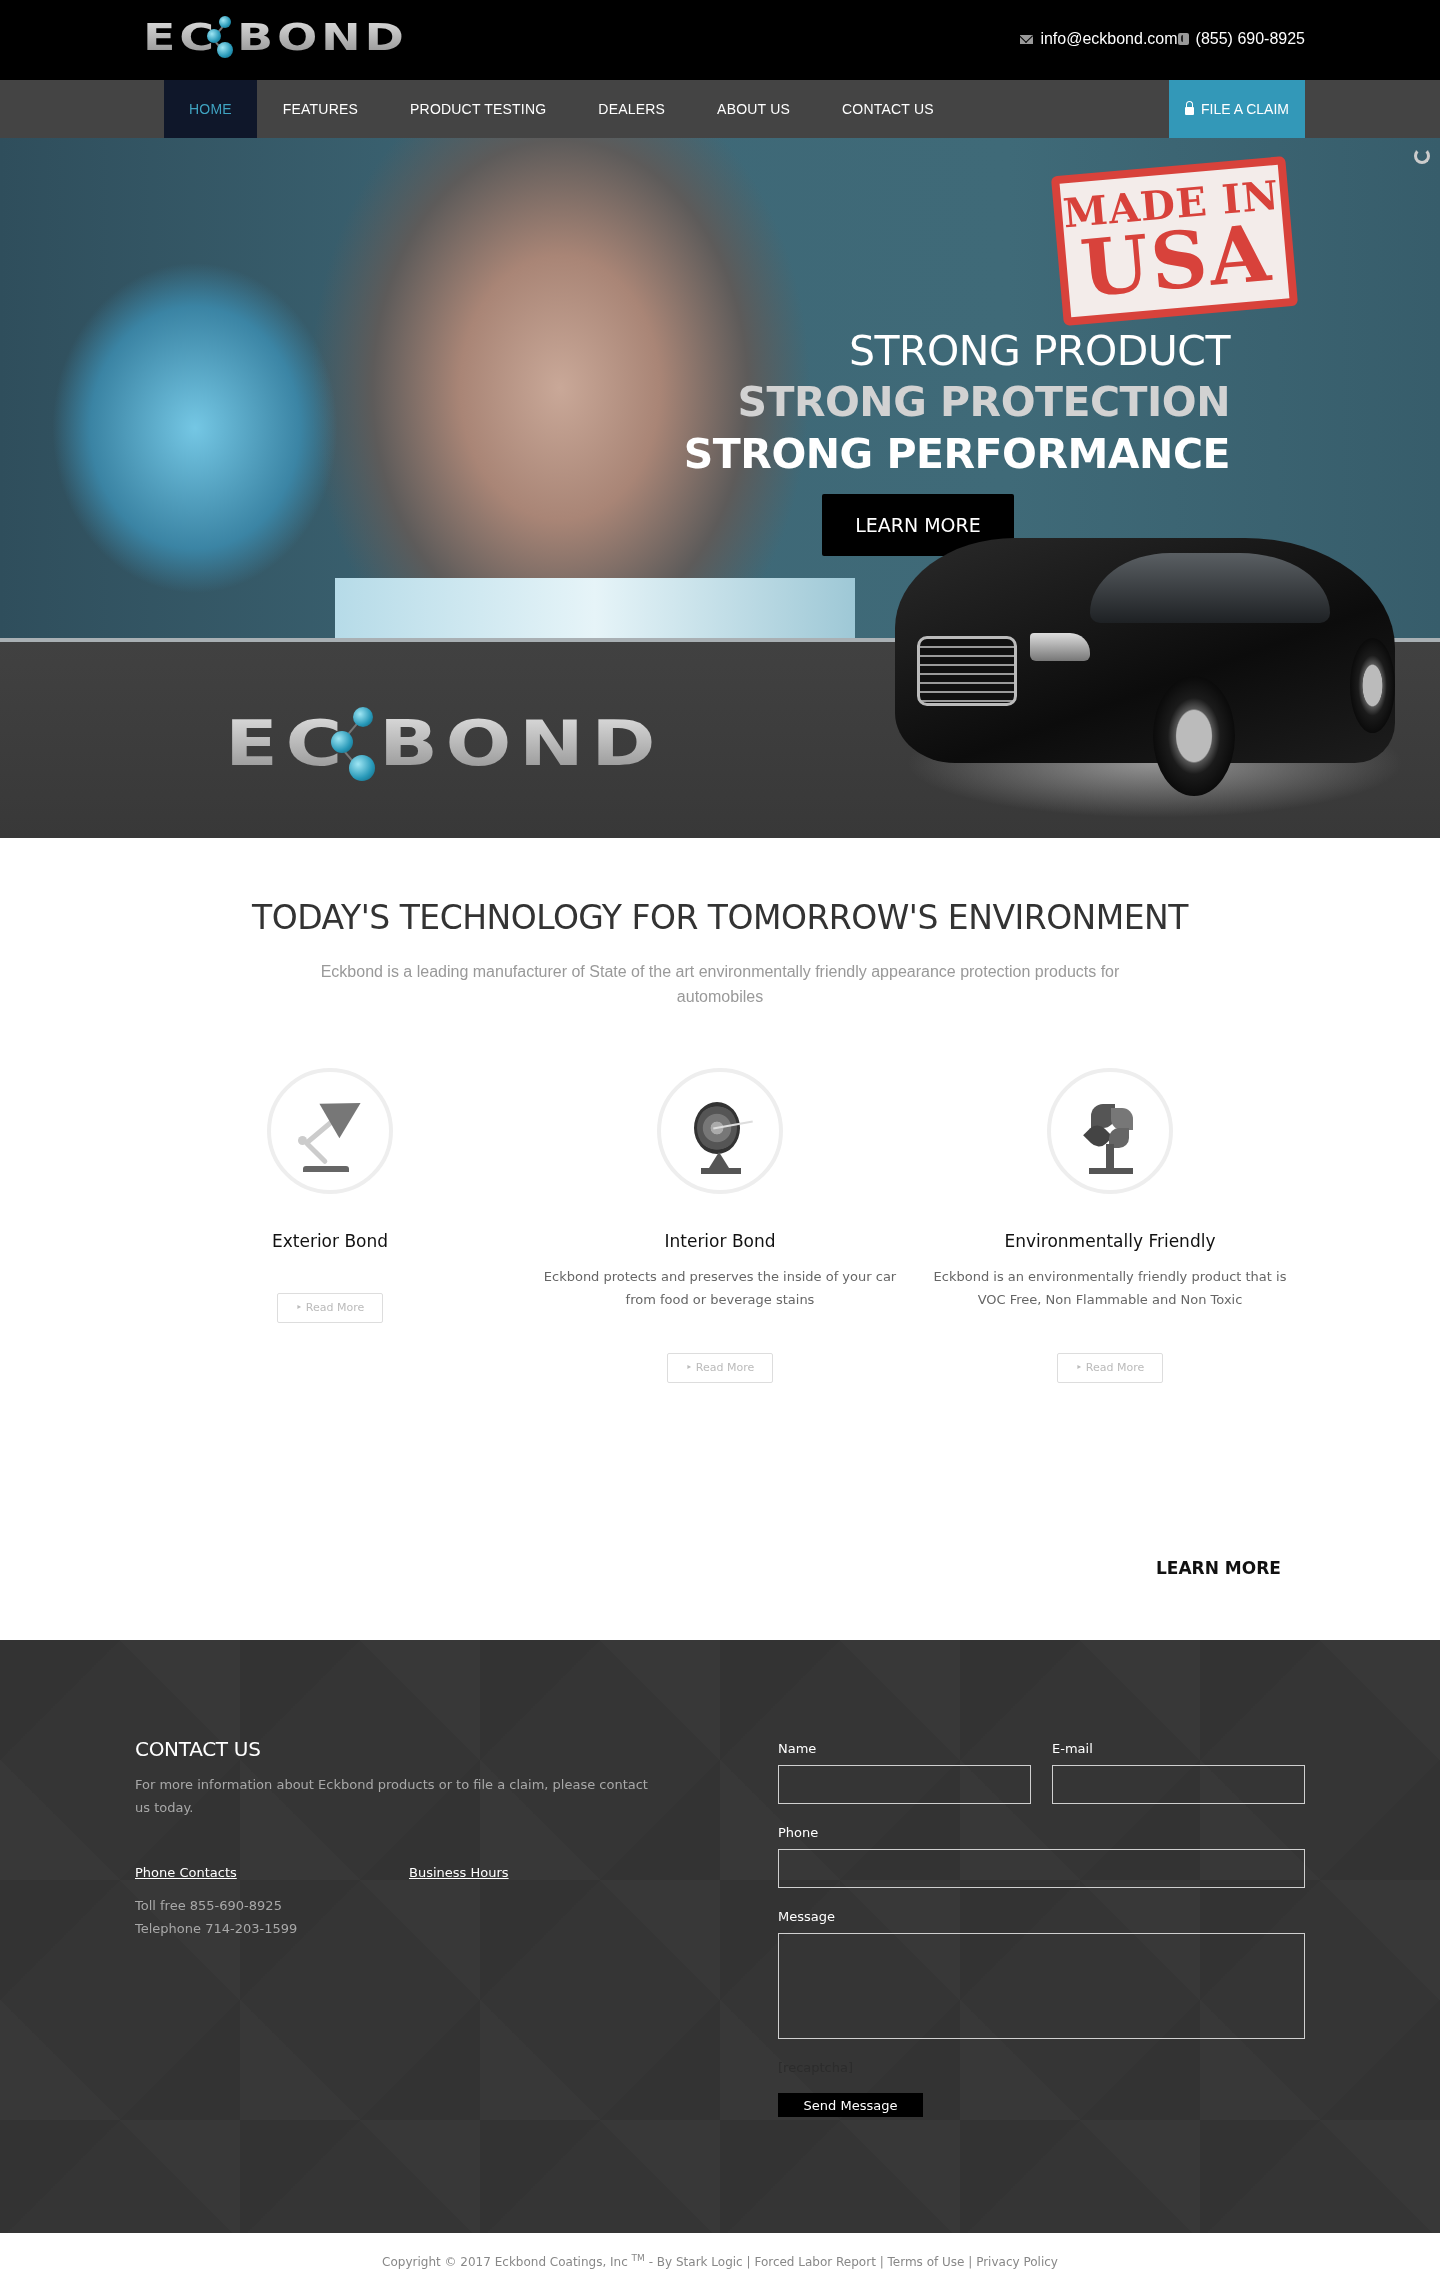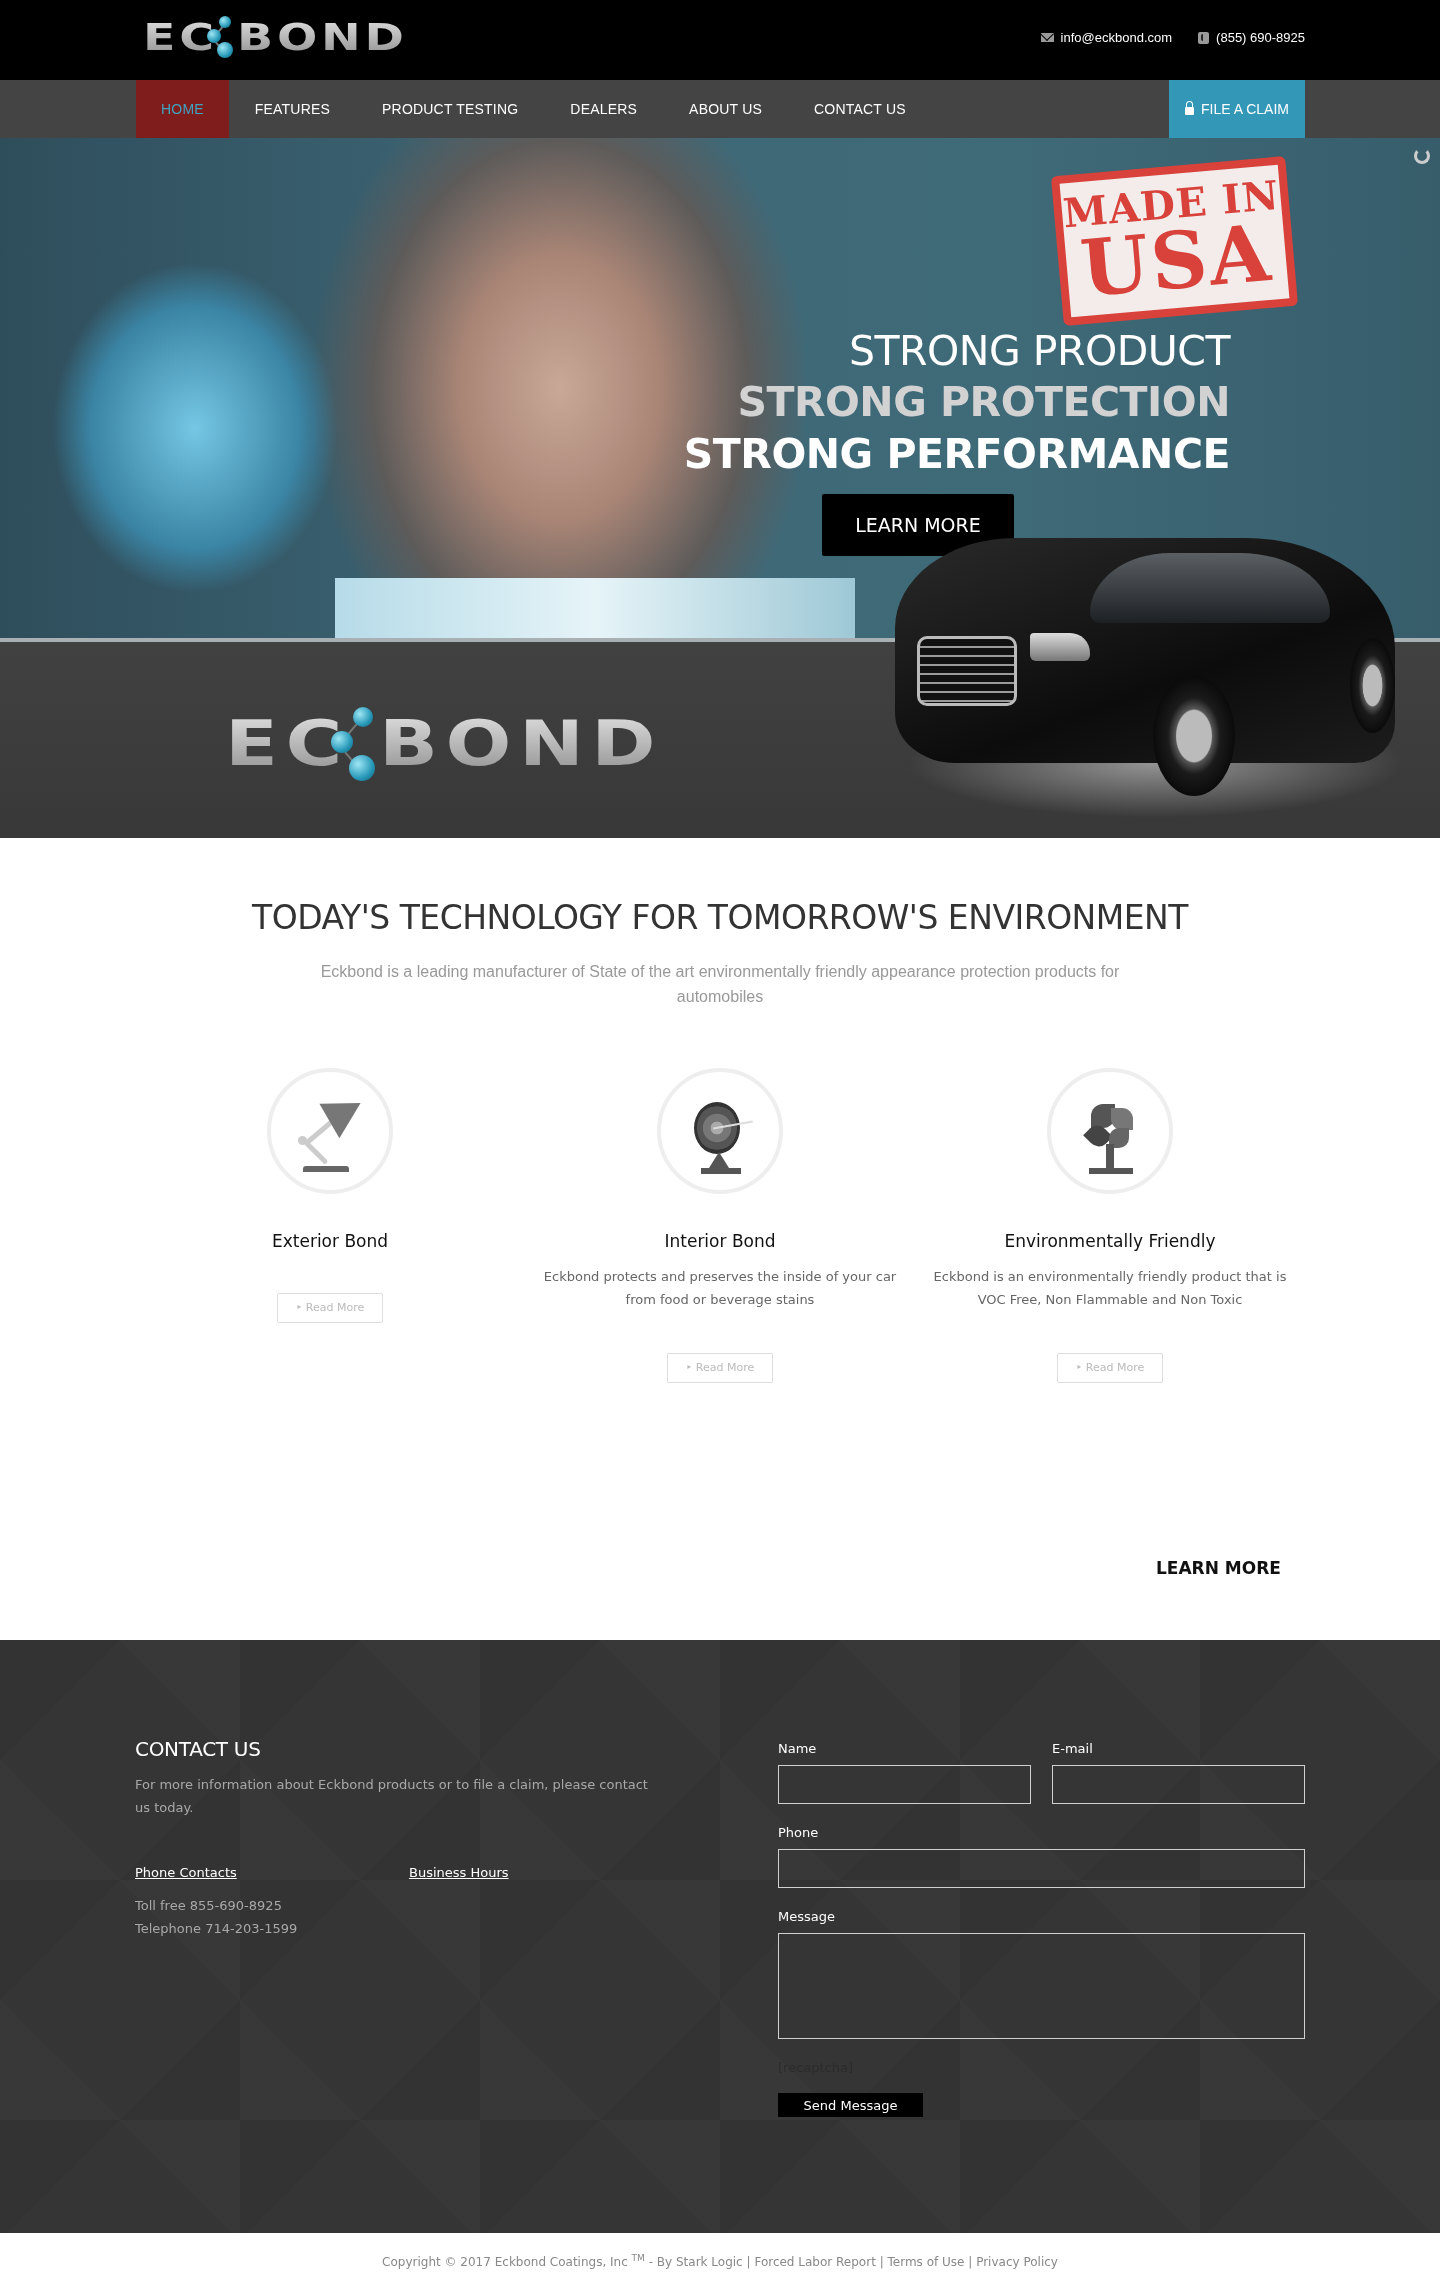--- a/index.html
+++ b/index.html
@@ -13,32 +13,32 @@
     background: linear-gradient(#e4e4e4, #8d8d8d); -webkit-background-clip: text; background-clip: text; -webkit-text-fill-color: transparent; transform: scaleX(1.25); transform-origin: left; }
   .molecule { display: inline-block; position: relative; width: 30px; height: 46px; margin: 0 2px; }
   .molecule .ball { position: absolute; border-radius: 50%; background: radial-gradient(circle at 35% 35%, #9fe6f4, #2798b8 60%, #0f5a72); }
   .molecule .b1 { width: 12px; height: 12px; left: 14px; top: 2px; }
   .molecule .b2 { width: 14px; height: 14px; left: 2px; top: 15px; }
   .molecule .b3 { width: 16px; height: 16px; left: 12px; top: 28px; }
   .molecule .stick { position: absolute; width: 2px; height: 14px; background: #777; }
   .molecule .s1 { left: 14px; top: 9px; transform: rotate(40deg); }
   .molecule .s2 { left: 13px; top: 25px; transform: rotate(-40deg); }
 
-  .topbar-contact { position: absolute; right: 135px; top: 30px; display: flex; gap: 26px; font-family: "Liberation Sans", sans-serif; font-size: 13px; color: #fff; }
+  .topbar-contact { position: absolute; right: 135px; top: 30px; display: flex; font-family: "Liberation Sans", sans-serif; font-size: 16px; color: #fff; }
   .topbar-contact .item { display: flex; align-items: center; gap: 7px; }
   .icon-mail { width: 13px; height: 9px; background: #999; position: relative; display: inline-block; }
   .icon-mail::after { content: ""; position: absolute; left: 1px; top: -4px; width: 9px; height: 9px; border-right: 1px solid #000; border-bottom: 1px solid #000; transform: rotate(45deg); }
   .icon-phone { width: 11px; height: 12px; background: #999; border-radius: 2px; display: inline-block; position: relative; }
   .icon-phone::after { content: ""; position: absolute; left: 3px; top: 2px; width: 4px; height: 7px; border-left: 2px solid #222; border-radius: 2px; }
 
   
   .navbar { height: 58px; background: #444; position: relative; }
   .nav { position: absolute; left: 136px; top: 0; height: 58px; display: flex; }
   .nav-item { height: 58px; display: flex; align-items: center; padding: 0 26px; font-family: "Liberation Sans", sans-serif; font-size: 14px; color: #fff; letter-spacing: 0.2px; cursor: pointer; }
-  .nav-item.active { background: #7f1d1d; color: #3fa3c1; padding: 0 25px; }
+  .nav-item.active { background: #0f172a; color: #3fa3c1; padding: 0 25px; margin-left: 28px; }
   .claim-btn { position: absolute; left: 1169px; top: 0; width: 136px; height: 58px; background: #3398b8; color: #fff; display: flex; align-items: center; justify-content: center; gap: 7px; font-size: 14px; cursor: pointer; }
   .icon-lock { width: 9px; height: 8px; background: #fff; border-radius: 1px; position: relative; display: inline-block; margin-top: 4px; }
   .icon-lock::before { content: ""; position: absolute; left: 1px; top: -6px; width: 5px; height: 6px; border: 1.5px solid #fff; border-bottom: none; border-radius: 4px 4px 0 0; }
 
   
   .hero { position: relative; height: 700px; overflow: hidden; background: #3b3b3b; }
   .hero-top { position: absolute; left: 0; top: 0; width: 1440px; height: 502px;
     background:
       radial-gradient(ellipse 190px 220px at 195px 290px, rgba(120,205,235,0.95), rgba(60,140,175,0.85) 55%, rgba(40,90,110,0) 75%),
       radial-gradient(ellipse 250px 330px at 560px 250px, #c9a898 0%, #a98576 40%, #5d5b5a 75%, rgba(40,70,80,0) 100%),

